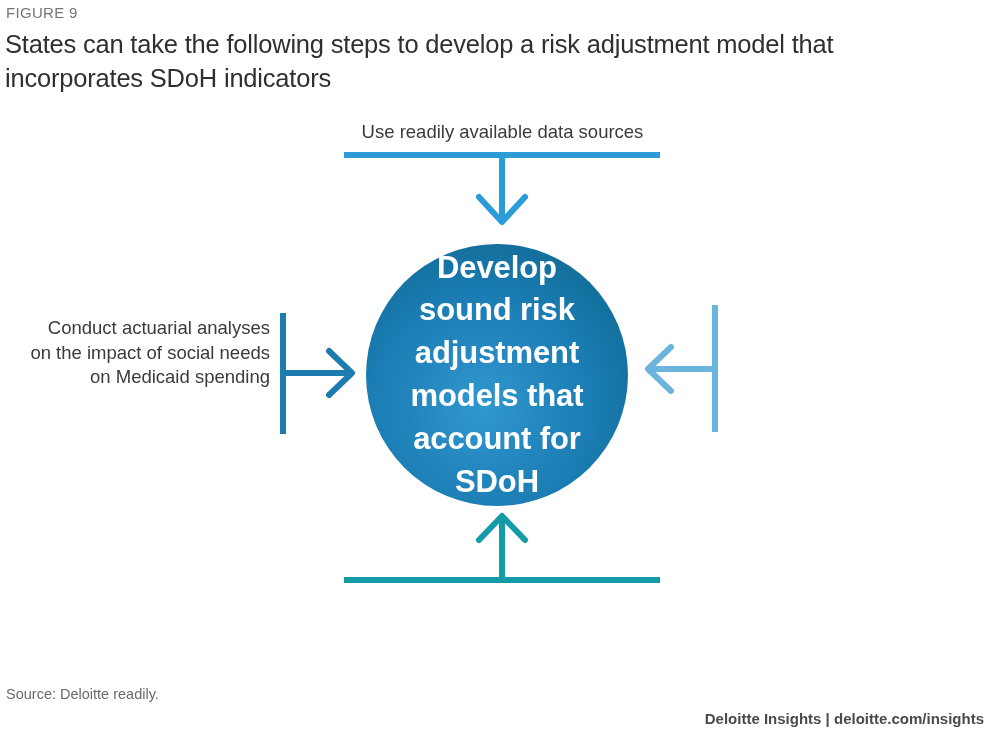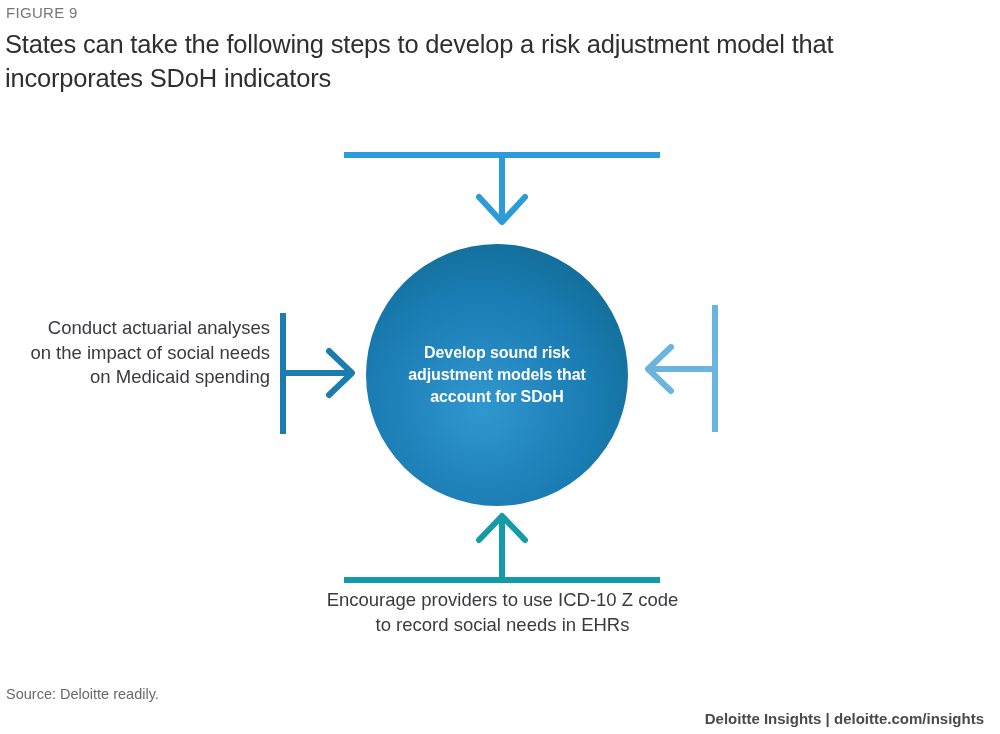--- a/index.html
+++ b/index.html
@@ -70,21 +70,21 @@
         #12678f 88%,
         #11607f 100%);
     display: flex;
     align-items: center;
     justify-content: center;
     box-sizing: border-box;
   }
   .center-text {
     color: #ffffff;
     font-weight: bold;
-    font-size: 16px;
+    font-size: 31px;
     line-height: 1.38;
     text-align: center;
     width: 220px;
     font-family: "Liberation Sans", sans-serif;
     letter-spacing: -0.1px;
   }
 
   
   .step-label {
     position: absolute;
@@ -170,22 +170,22 @@
       <line x1="344" y1="580" x2="660" y2="580" stroke="#159BA8" stroke-width="6" stroke-linecap="butt"></line>
       <line x1="502" y1="580" x2="502" y2="516" stroke="#159BA8" stroke-width="6" stroke-linecap="butt"></line>
       <polyline points="479,540 502,516 525,540" fill="none" stroke="#159BA8" stroke-width="6" stroke-linecap="round" stroke-linejoin="round"></polyline>
     </g>
   </svg>
 
   <div class="center-node">
     <div class="center-text">Develop sound risk adjustment models that account for SDoH</div>
   </div>
 
+  <div class="step-label step-top">Use readily available data sources</div>
 
   <div class="step-label step-left">Conduct actuarial analyses on the impact of social needs on Medicaid spending</div>
 
 
-  <div class="step-label step-bottom">Encourage providers to use ICD-10 Z code to record social needs in EHRs</div>
 </div>
 
 <div class="source-note">Source: Deloitte readily.</div>
 
 <div class="brand-note">Deloitte Insights | deloitte.com/insights</div>
 
 </body></html>

